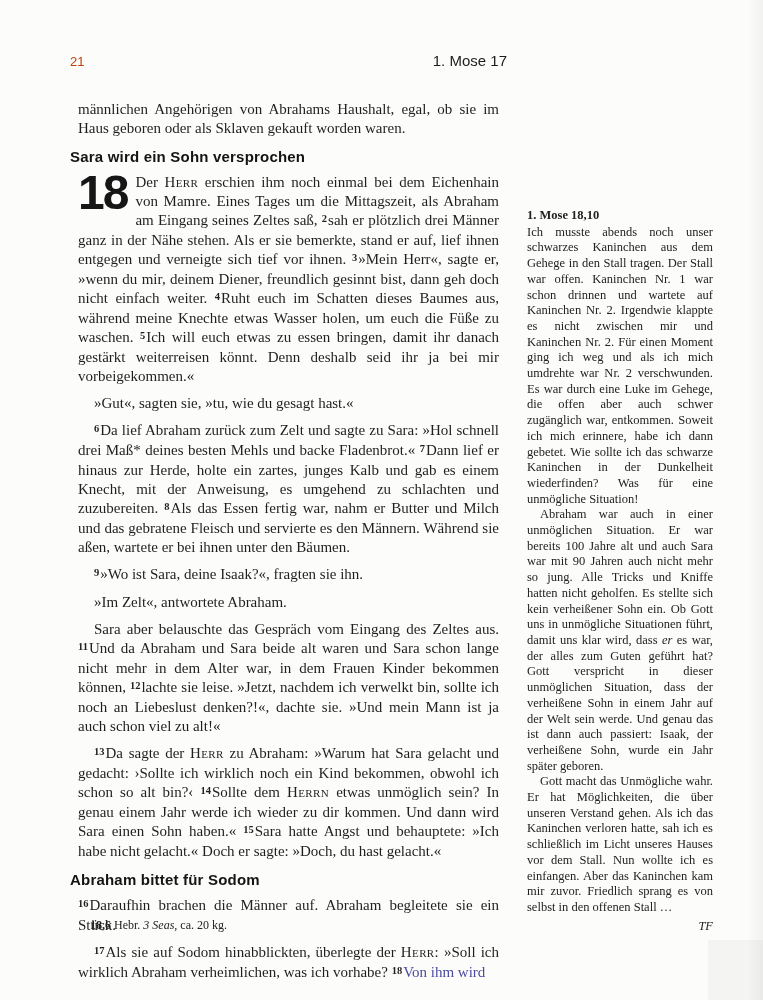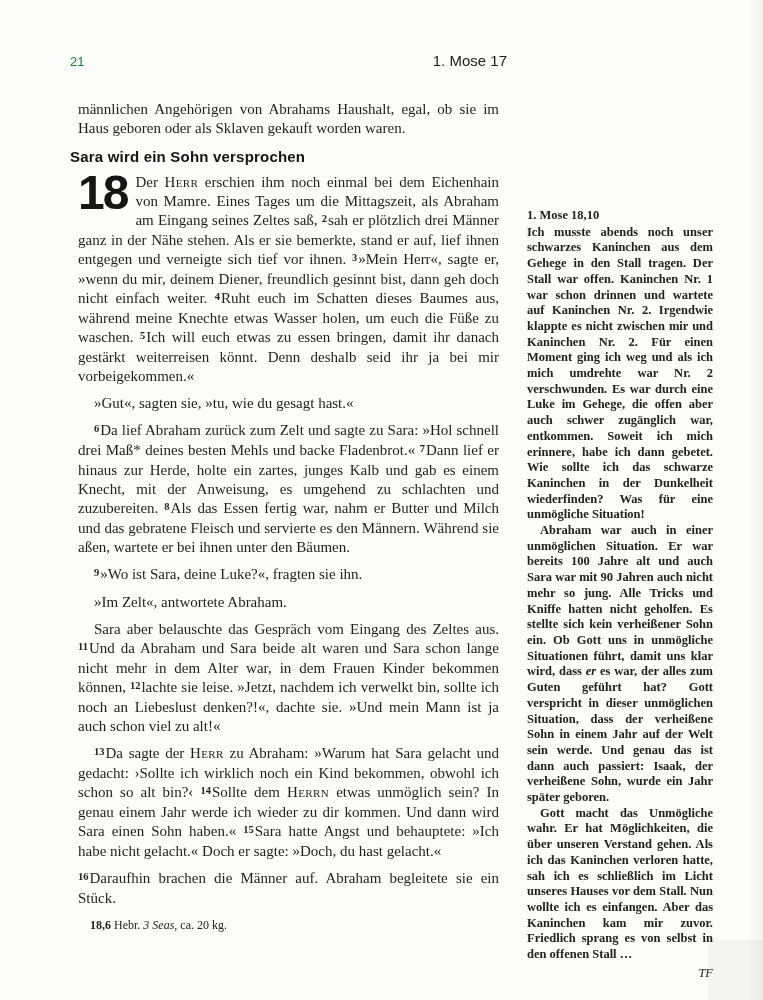--- a/index.html
+++ b/index.html
@@ -16,21 +16,21 @@
   }
   #page::before{ 
     content:"";position:absolute;right:0;bottom:0;width:55px;height:60px;
     background:rgba(0,0,0,0.03);pointer-events:none;
   }
   .page-header{
     position:absolute;left:70px;top:52px;width:437px;
     display:flex;justify-content:space-between;align-items:baseline;
     font-family:"Liberation Sans",sans-serif;
   }
-  .page-number{font-size:13px;color:#15803d;}
+  .page-number{font-size:13px;color:#c2410c;}
   .running-head{font-size:15px;color:#1d1d1d;}
   #main-column{
     position:absolute;left:70px;top:92px;width:437px;
     font-size:15px;line-height:19px;text-align:justify;
   }
   #main-column p.para{margin:8px;}
   #main-column p.indent{text-indent:16px;}
   h2.section-heading{
     font-family:Liberation Sans, sans-serif;font-size:15px;font-weight:bold;
     margin:10px 0 4px 0;line-height:17px;letter-spacing:0.2px;color:#141414;
@@ -44,21 +44,21 @@
   .seg-verse{font-weight:bold;font-size:10.5px;position:relative;top:-3.5px;margin-right:1px;}
   .seg-sc{font-variant:small-caps;letter-spacing:0.4px;}
   .seg-blue{color:var(--accent-blue,#4a4aa0);}
   .seg-italic{font-style:italic;}
   .seg-bold{font-weight:bold;margin-left:20px;}
   #sidebar{
     position:absolute;left:527px;top:208px;width:186px;
     font-size:12.5px;line-height:15.7px;text-align:justify;color:#222;
   }
   .sidebar-heading{font-weight:bold;font-size:12.5px;margin:0 0 1px 0;text-align:left;}
-  #sidebar p.para{margin:0;font-weight:bold;}
+  #sidebar p.para{margin:0;}
   #sidebar p.indent{text-indent:13px;}
   .sidebar-signature{text-align:right;font-style:italic;margin:3px 0 0 0;}
   #footnote{
     position:absolute;left:70px;top:918px;width:437px;font-size:12px;line-height:14px;
     text-align:left;color:#222;
   }
 </style>
 </head>
 <body>
 
@@ -68,25 +68,27 @@
     <span class="page-number">21</span>
     <span class="running-head">1. Mose 17</span>
   </div>
 
   <div id="main-column">
       <p class="para"><span class="seg-plain">männlichen Angehörigen von Abrahams Haushalt, egal, ob sie im Haus geboren oder als Sklaven gekauft worden waren.</span></p>
       <h2 class="section-heading">Sara wird ein Sohn versprochen</h2>
       <p class="para"><span class="chapter-number">18</span><span class="seg-plain">Der </span><span class="seg-sc">Herr</span><span class="seg-plain"> erschien ihm noch einmal bei dem Eichenhain von Mamre. Eines Tages um die Mittagszeit, als Abraham am Eingang seines Zeltes saß, </span><span class="seg-verse">2</span><span class="seg-plain">sah er plötzlich drei Männer ganz in der Nähe stehen. Als er sie bemerkte, stand er auf, lief ihnen entgegen und verneigte sich tief vor ihnen. </span><span class="seg-verse">3</span><span class="seg-plain">»Mein Herr«, sagte er, »wenn du mir, deinem Diener, freundlich gesinnt bist, dann geh doch nicht einfach weiter. </span><span class="seg-verse">4</span><span class="seg-plain">Ruht euch im Schatten dieses Baumes aus, während meine Knechte etwas Wasser holen, um euch die Füße zu waschen. </span><span class="seg-verse">5</span><span class="seg-plain">Ich will euch etwas zu essen bringen, damit ihr danach gestärkt weiterreisen könnt. Denn deshalb seid ihr ja bei mir vorbeigekommen.«</span></p>
       <p class="para indent"><span class="seg-plain">»Gut«, sagten sie, »tu, wie du gesagt hast.«</span></p>
       <p class="para indent"><span class="seg-verse">6</span><span class="seg-plain">Da lief Abraham zurück zum Zelt und sagte zu Sara: »Hol schnell drei Maß* deines besten Mehls und backe Fladenbrot.« </span><span class="seg-verse">7</span><span class="seg-plain">Dann lief er hinaus zur Herde, holte ein zartes, junges Kalb und gab es einem Knecht, mit der Anweisung, es umgehend zu schlachten und zuzubereiten. </span><span class="seg-verse">8</span><span class="seg-plain">Als das Essen fertig war, nahm er Butter und Milch und das gebratene Fleisch und servierte es den Männern. Während sie aßen, wartete er bei ihnen unter den Bäumen.</span></p>
-      <p class="para indent"><span class="seg-verse">9</span><span class="seg-plain">»Wo ist Sara, deine Luke?«, fragten sie ihn.</span></p>
+      <p class="para indent"><span class="seg-verse">9</span><span class="seg-plain">»Wo ist Sara, deine Isaak?«, fragten sie ihn.</span></p>
       <p class="para indent"><span class="seg-plain">»Im Zelt«, antwortete Abraham.</span></p>
       <p class="para indent"><span class="seg-plain">Sara aber belauschte das Gespräch vom Eingang des Zeltes aus. </span><span class="seg-verse">11</span><span class="seg-plain">Und da Abraham und Sara beide alt waren und Sara schon lange nicht mehr in dem Alter war, in dem Frauen Kinder bekommen können, </span><span class="seg-verse">12</span><span class="seg-plain">lachte sie leise. »Jetzt, nachdem ich verwelkt bin, sollte ich noch an Liebeslust denken?!«, dachte sie. »Und mein Mann ist ja auch schon viel zu alt!«</span></p>
       <p class="para indent"><span class="seg-verse">13</span><span class="seg-plain">Da sagte der </span><span class="seg-sc">Herr</span><span class="seg-plain"> zu Abraham: »Warum hat Sara gelacht und gedacht: ›Sollte ich wirklich noch ein Kind bekommen, obwohl ich schon so alt bin?‹ </span><span class="seg-verse">14</span><span class="seg-plain">Sollte dem </span><span class="seg-sc">Herrn</span><span class="seg-plain"> etwas unmöglich sein? In genau einem Jahr werde ich wieder zu dir kommen. Und dann wird Sara einen Sohn haben.« </span><span class="seg-verse">15</span><span class="seg-plain">Sara hatte Angst und behauptete: »Ich habe nicht gelacht.« Doch er sagte: »Doch, du hast gelacht.«</span></p>
+      <h2 class="section-heading">Abraham bittet für Sodom</h2>
       <p class="para"><span class="seg-verse">16</span><span class="seg-plain">Daraufhin brachen die Männer auf. Abraham begleitete sie ein Stück.</span></p>
+      <p class="para indent"><span class="seg-verse">17</span><span class="seg-plain">Als sie auf Sodom hinabblickten, überlegte der </span><span class="seg-sc">Herr</span><span class="seg-plain">: »Soll ich wirklich Abraham verheimlichen, was ich vorhabe? </span><span class="seg-verse">18</span><span class="seg-blue">Von ihm wird</span></p>
     </div>
 
   <div id="sidebar">
     <h3 class="sidebar-heading">1. Mose 18,10</h3>
     <div id="sidebar-body">
         <p class="para"><span class="seg-plain">Ich musste abends noch unser schwarzes Kaninchen aus dem Gehege in den Stall tragen. Der Stall war offen. Kaninchen Nr. 1 war schon drinnen und wartete auf Kaninchen Nr. 2. Irgendwie klappte es nicht zwischen mir und Kaninchen Nr. 2. Für einen Moment ging ich weg und als ich mich umdrehte war Nr. 2 verschwunden. Es war durch eine Luke im Gehege, die offen aber auch schwer zugänglich war, entkommen. Soweit ich mich erinnere, habe ich dann gebetet. Wie sollte ich das schwarze Kaninchen in der Dunkelheit wiederfinden? Was für eine unmögliche Situation!</span></p>
         <p class="para indent"><span class="seg-plain">Abraham war auch in einer unmöglichen Situation. Er war bereits 100 Jahre alt und auch Sara war mit 90 Jahren auch nicht mehr so jung. Alle Tricks und Kniffe hatten nicht geholfen. Es stellte sich kein verheißener Sohn ein. Ob Gott uns in unmögliche Situationen führt, damit uns klar wird, dass </span><span class="seg-italic">er</span><span class="seg-plain"> es war, der alles zum Guten geführt hat? Gott verspricht in dieser unmöglichen Situation, dass der verheißene Sohn in einem Jahr auf der Welt sein werde. Und genau das ist dann auch passiert: Isaak, der verheißene Sohn, wurde ein Jahr später geboren.</span></p>
         <p class="para indent"><span class="seg-plain">Gott macht das Unmögliche wahr. Er hat Möglichkeiten, die über unseren Verstand gehen. Als ich das Kaninchen verloren hatte, sah ich es schließlich im Licht unseres Hauses vor dem Stall. Nun wollte ich es einfangen. Aber das Kaninchen kam mir zuvor. Friedlich sprang es von selbst in den offenen Stall …</span></p>
       </div>
     <p class="sidebar-signature">TF</p>

